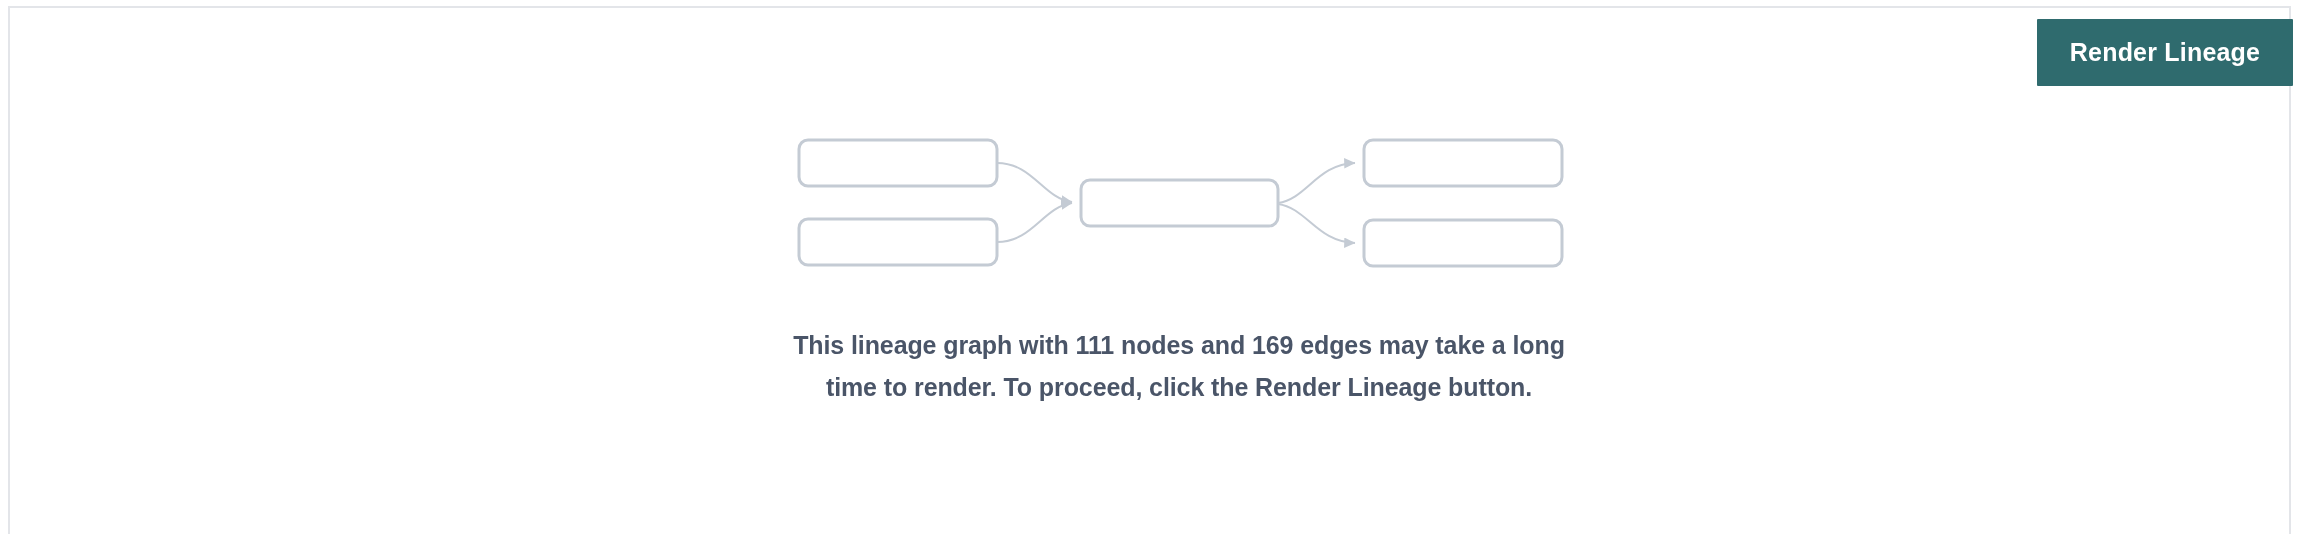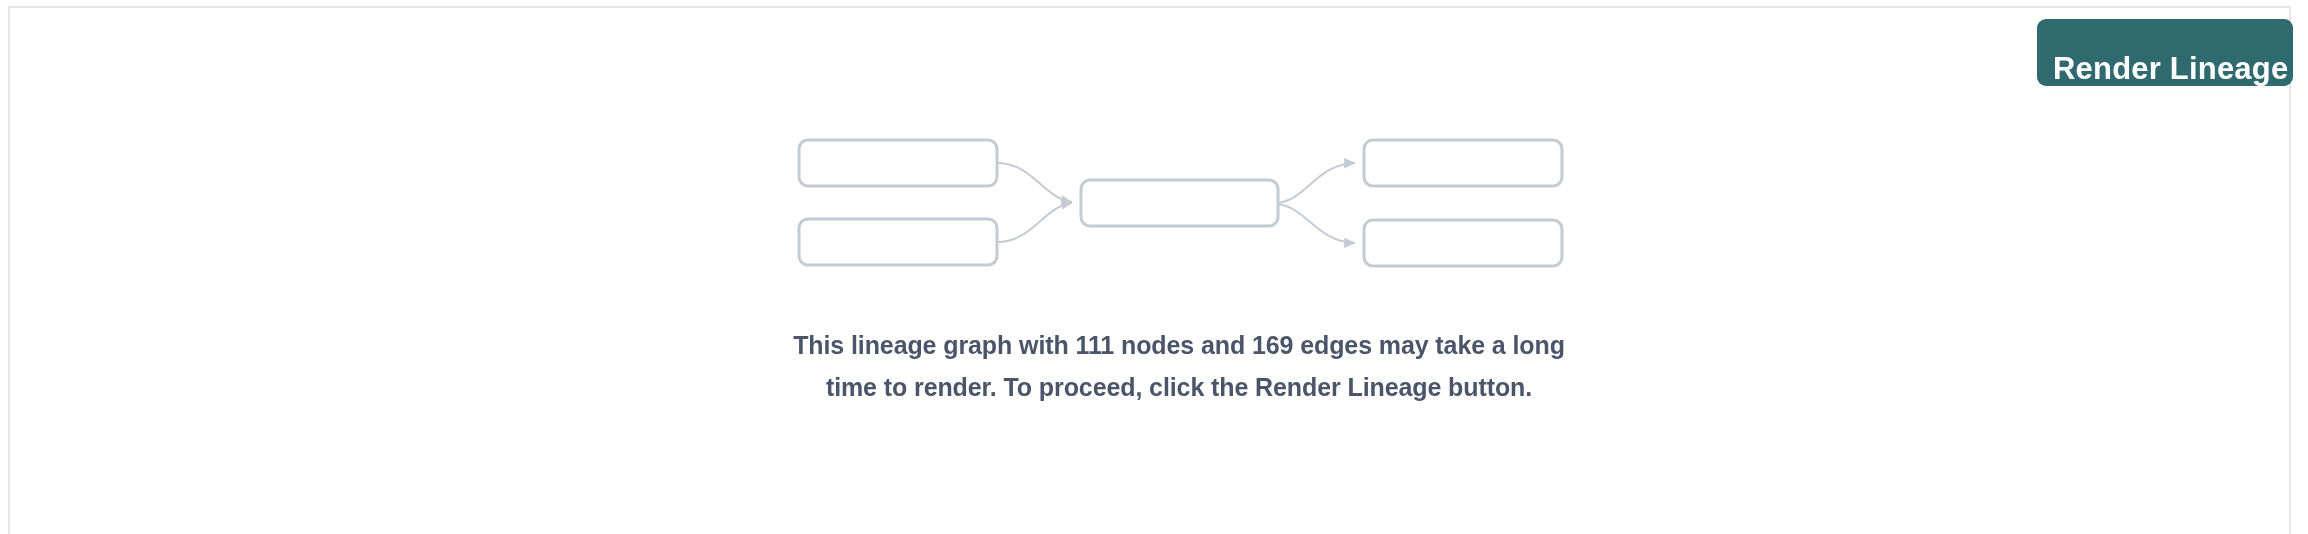--- a/index.html
+++ b/index.html
@@ -52,28 +52,28 @@
   
   .render-button {
     position: absolute;
     left: 2037px;
     top: 19px;
     width: 256px;
     height: 67px;
     background: #2f6b6e;
     color: #ffffff;
     border: none;
-    border-radius: 9px;
+    border-radius: 1px;
     font-family: "Liberation Sans", sans-serif;
-    font-size: 31px;
+    font-size: 25px;
     font-weight: bold;
     letter-spacing: 0.2px;
     line-height: 67px;
     text-align: center;
-    padding: 16px;
+    padding: 0;
     cursor: pointer;
     white-space: nowrap;
   }
 
   
   .empty-state {
     position: absolute;
     left: 0;
     top: 0;
     width: 2308px;

